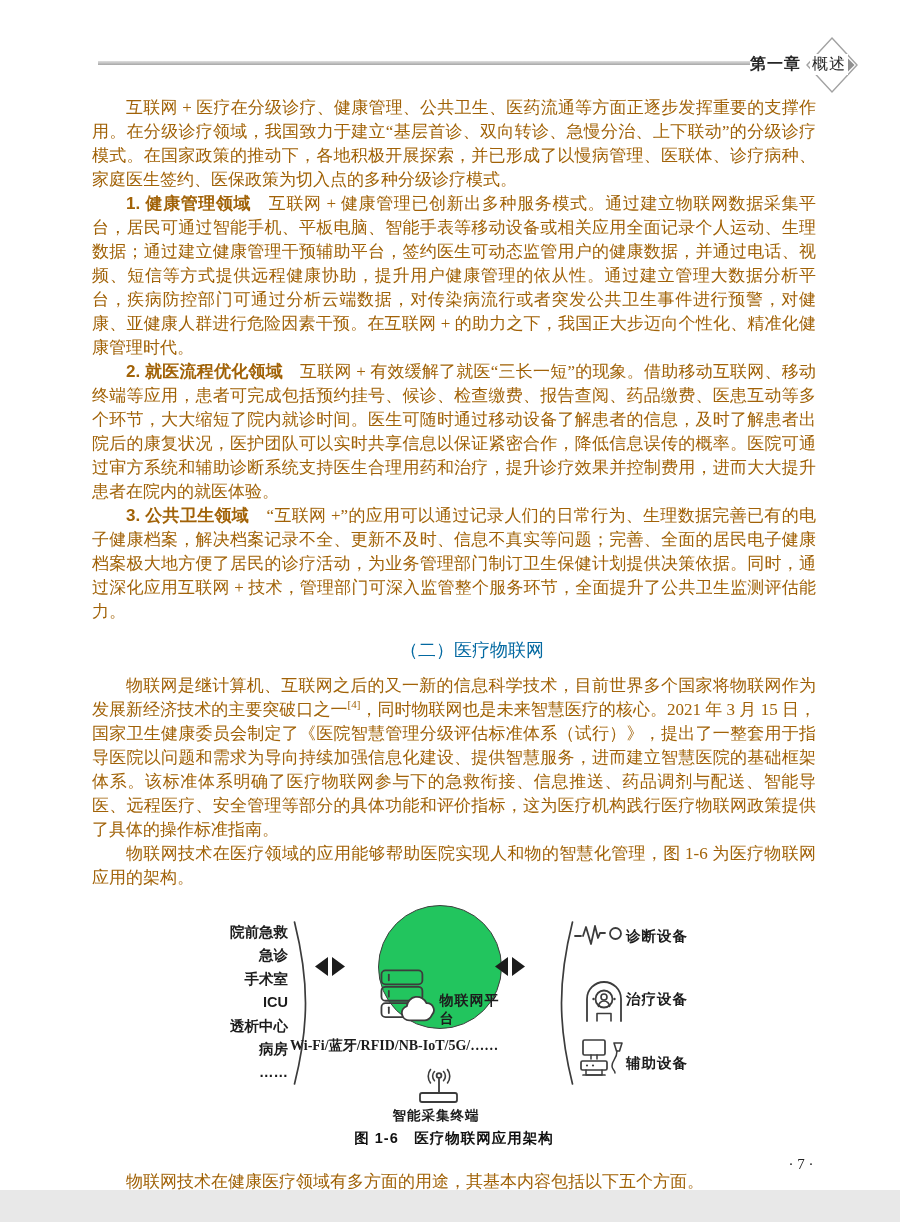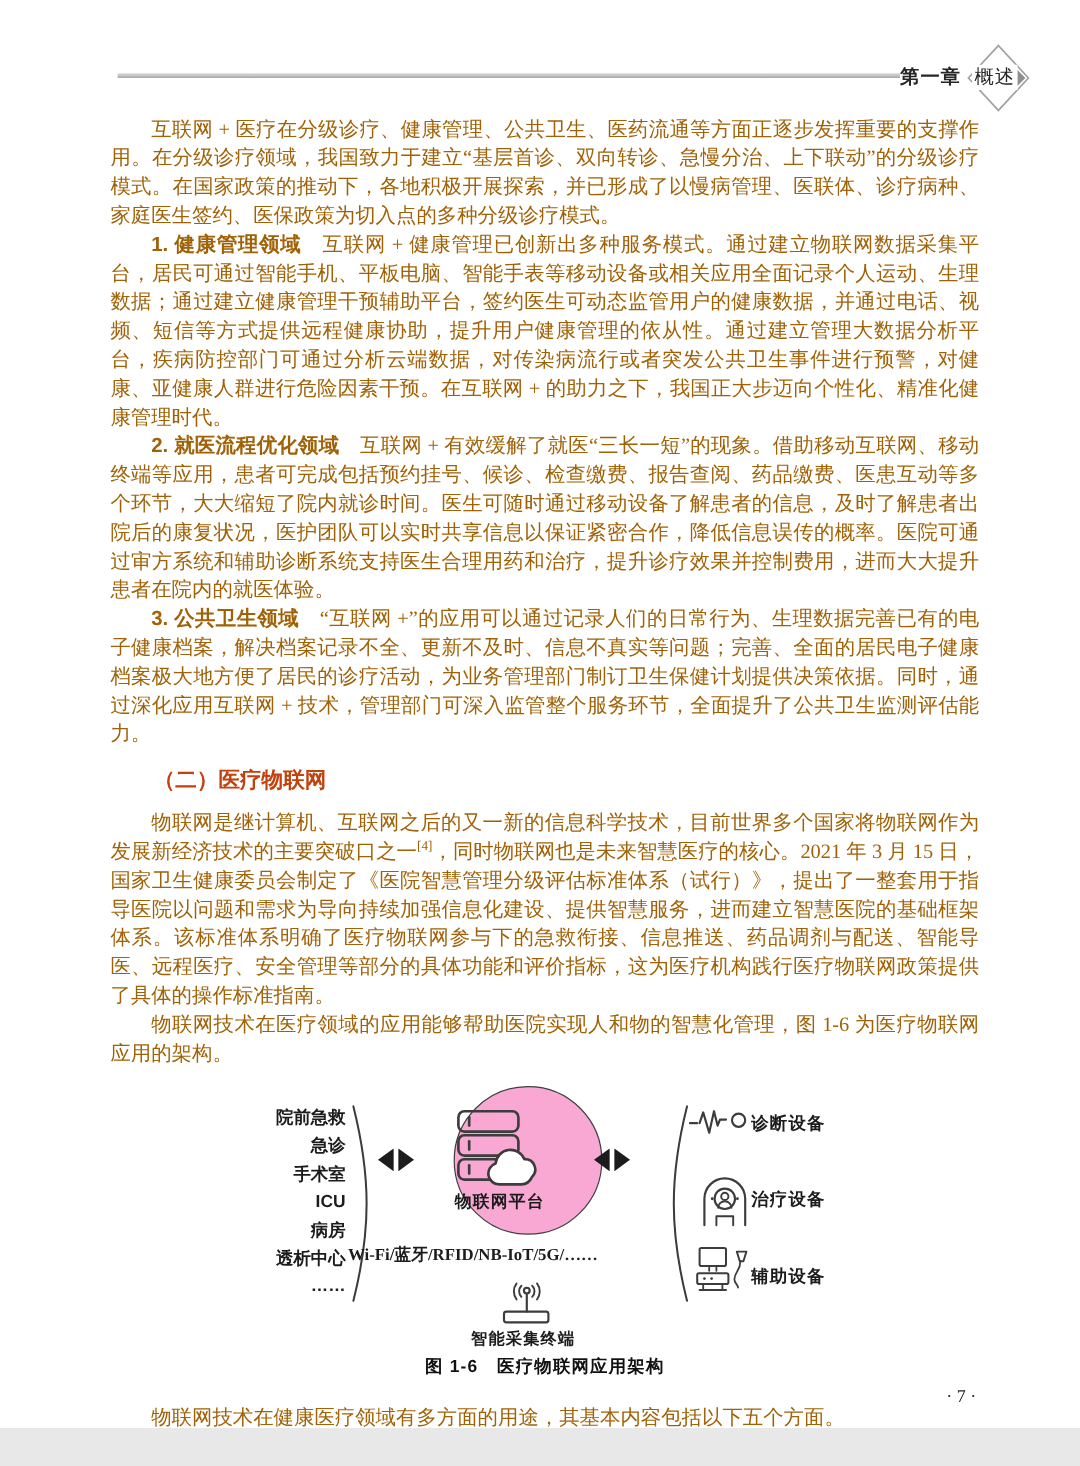--- a/index.html
+++ b/index.html
@@ -41,22 +41,22 @@
     font-size:17px; line-height:24px;
     text-align:justify; text-indent:2em;
     color:#a16207;
   }
   .runhead {
     font-family:"Liberation Sans","DejaVu Sans",sans-serif;
     font-weight:700;
   }
   .sec-head {
     font-family:"Liberation Sans","DejaVu Sans",sans-serif;
-    font-weight:700; font-size:18px; line-height:26px;
-    text-indent:2em; margin:13px 0 11px 0; color:#c2410c;
+    font-weight:400; font-size:18px; line-height:26px;
+    text-indent:2em; margin:13px 0 11px 0; color:#0369a1;text-align:center;
   }
   .fnref { font-size:11px; vertical-align:super; line-height:0; }
 
   
   .diagram {
     position:relative; height:244px; margin-top:16px;
     font-family:"Liberation Sans","DejaVu Sans",sans-serif;
     font-weight:700; color:#1c1c1c;
   }
   .dg-left-list {
@@ -64,22 +64,22 @@
     text-align:right; font-size:14.5px; line-height:23.4px;
   }
   .dg-bracket-l { position:absolute; left:201px; top:14px; }
   .dg-bracket-r { position:absolute; left:468px; top:14px; }
   .dg-arrow-left  { position:absolute; left:223px; top:51px; }
   .dg-arrow-right { position:absolute; left:403px; top:51px; }
   .dg-circle {
     position:absolute; left:286px; top:-1px;
     width:124px; height:124px;
     border:1.5px solid #3f3f3f; border-radius:50%;
-    display:flex; flex-direction:column; align-items:flex-start; justify-content:center;
-    background:#f9a8d4;
+    display:flex; flex-direction:row; align-items:flex-end; justify-content:center;
+    background:#22c55e;
   }
   .dg-circle-label { font-size:14px; margin-top:4px; letter-spacing:1px; }
   .dg-protocols {
     position:absolute; left:198px; top:131px; width:300px;
     font-size:14px;
     font-family:Liberation Serif, serif; font-weight:700;
   }
   .dg-router { position:absolute; left:319px; top:160px; }
   .dg-terminal-label {
     position:absolute; left:244px; top:201px; width:200px;
@@ -131,22 +131,22 @@
 
     <p class="para">物联网技术在医疗领域的应用能够帮助医院实现人和物的智慧化管理，图 1-6 为医疗物联网应用的架构。</p>
 
     <div class="diagram">
 
       <div class="dg-left-list">
         <div>院前急救</div>
         <div>急诊</div>
         <div>手术室</div>
         <div>ICU</div>
+        <div>透析中心</div>
         <div>病房</div>
-        <div>透析中心</div>
         <div>……</div>
       </div>
 
       <svg class="dg-bracket-l" width="14" height="166" viewBox="0 0 14 166">
         <path class="icon-stroke" d="M1.5,2 Q12.5,46 12.5,83 Q12.5,120 1.5,164" stroke-width="1.7"></path>
       </svg>
 
       <svg class="dg-arrow-left" width="30" height="19" viewBox="0 0 30 19">
         <polygon points="13,0 0,9.5 13,19" fill="#1c1c1c"></polygon>
         <polygon points="17,0 30,9.5 17,19" fill="#1c1c1c"></polygon>

